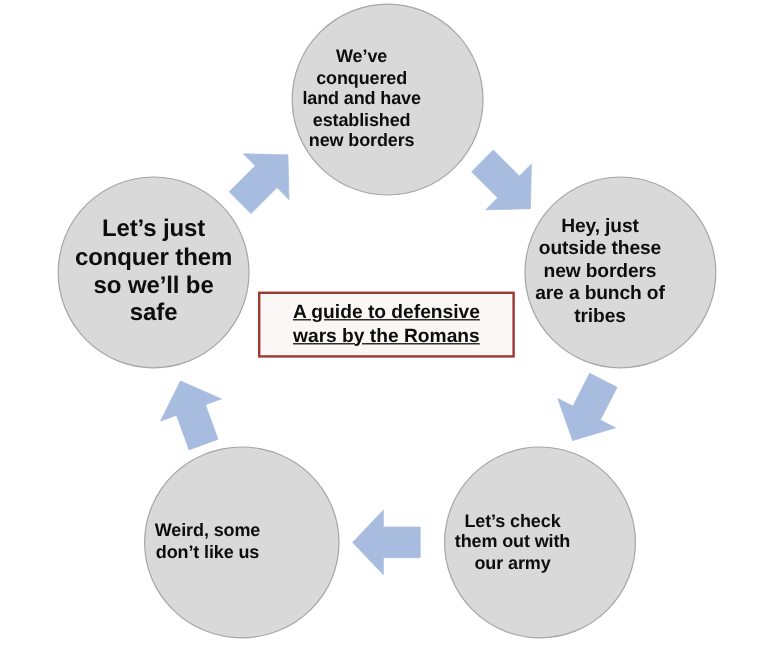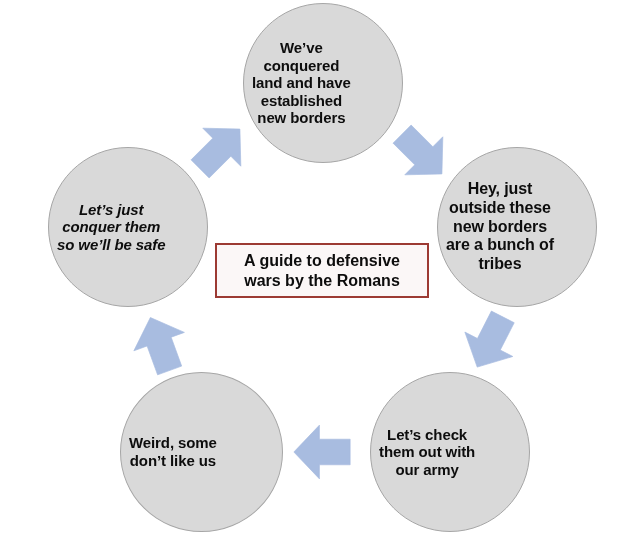--- a/index.html
+++ b/index.html
@@ -44,36 +44,37 @@
   #node-top      { left: 243px; top: 3px;   width: 160px; height: 160px; }
   #node-right    { left: 437px; top: 147px; width: 160px; height: 160px; }
   #node-bot-right{ left: 370px; top: 372px; width: 160px; height: 160px; }
   #node-bot-left { left: 120px; top: 372px; width: 163px; height: 160px; }
   #node-left     { left: 48px;  top: 147px; width: 160px; height: 160px; }
 
   #node-top      .node-label { font-size: 15px; }
   #node-right    .node-label { font-size: 16px; }
   #node-bot-right .node-label{ font-size: 15px; }
   #node-bot-left .node-label { font-size: 15px; }
-  #node-left     .node-label { font-size: 15px; font-style: italic; }
+  #node-left     .node-label { font-size: 20px; }
 
   
   #center-box {
     position: absolute;
     left: 215px;
     top: 243px;
     width: 214px;
     height: 55px;
     box-sizing: border-box;
     background: #fbf7f7;
     border: 2px solid #9c3a33;
     display: flex;
     align-items: center;
     justify-content: center;
     text-align: center;
+    text-decoration: underline;
   }
   #center-box .box-label {
     font-size: 16px;
     font-weight: bold;
     color: #0d0d0d;
     line-height: 1.25;
     white-space: pre-line;
     padding: 0 6px;
   }
 

